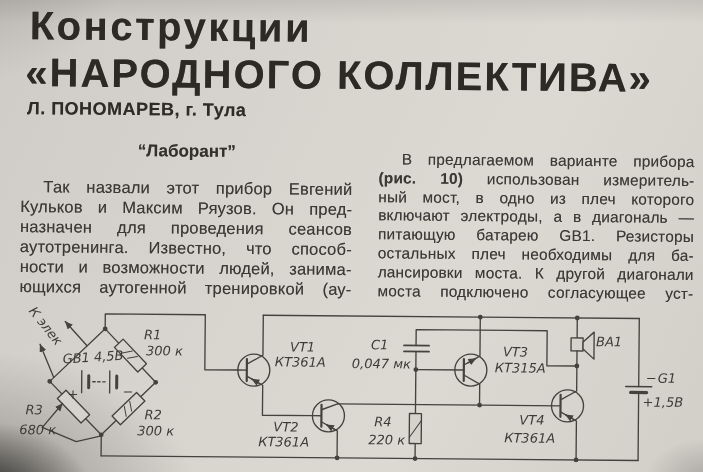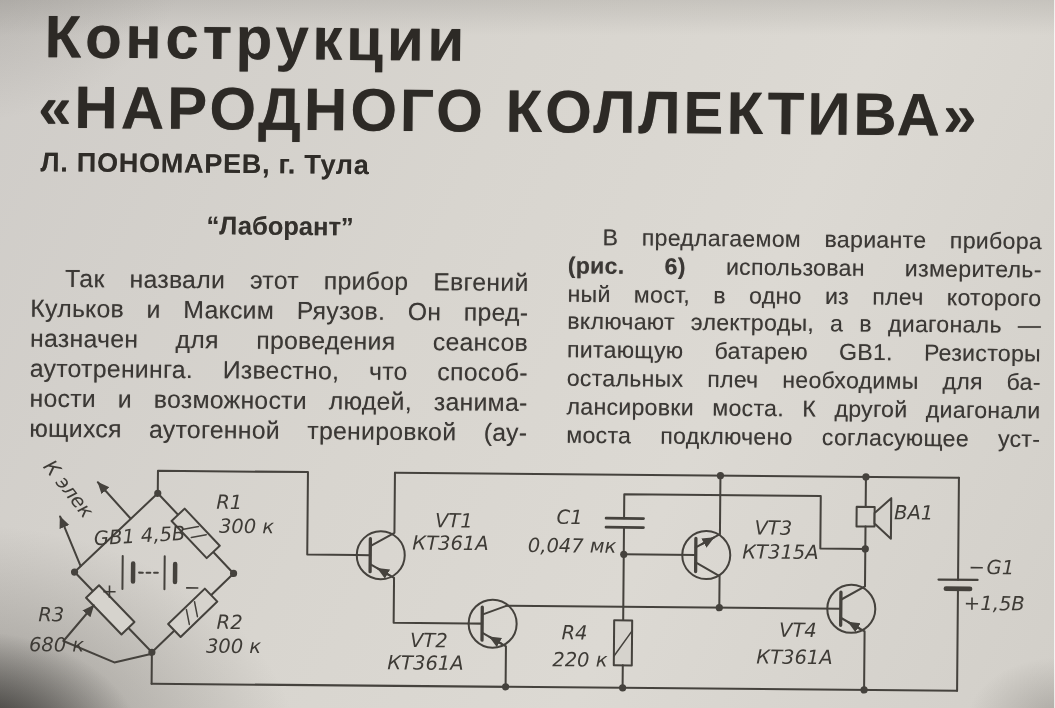--- a/index.html
+++ b/index.html
@@ -47,21 +47,21 @@
     <div class="para para-left">
         <div class="tline">Так назвали этот прибор Евгений</div>
         <div class="tline">Кульков и Максим Ряузов. Он пред-</div>
         <div class="tline">назначен для проведения сеансов</div>
         <div class="tline">аутотренинга. Известно, что способ-</div>
         <div class="tline">ности и возможности людей, занима-</div>
         <div class="tline">ющихся аутогенной тренировкой (ау-</div>
       </div>
     <div class="para para-right">
         <div class="tline">В предлагаемом варианте прибора</div>
-        <div class="tline"><b>(рис. 6)</b> использован измеритель-</div>
+        <div class="tline"><b>(рис. 10)</b> использован измеритель-</div>
         <div class="tline">ный мост, в одно из плеч которого</div>
         <div class="tline">включают электроды, а в диагональ —</div>
         <div class="tline">питающую батарею GB1. Резисторы</div>
         <div class="tline">остальных плеч необходимы для ба-</div>
         <div class="tline">лансировки моста. К другой диагонали</div>
         <div class="tline">моста подключено согласующее уст-</div>
       </div>
 
     <svg class="schematic" viewBox="0 0 703 472">
       <defs>

